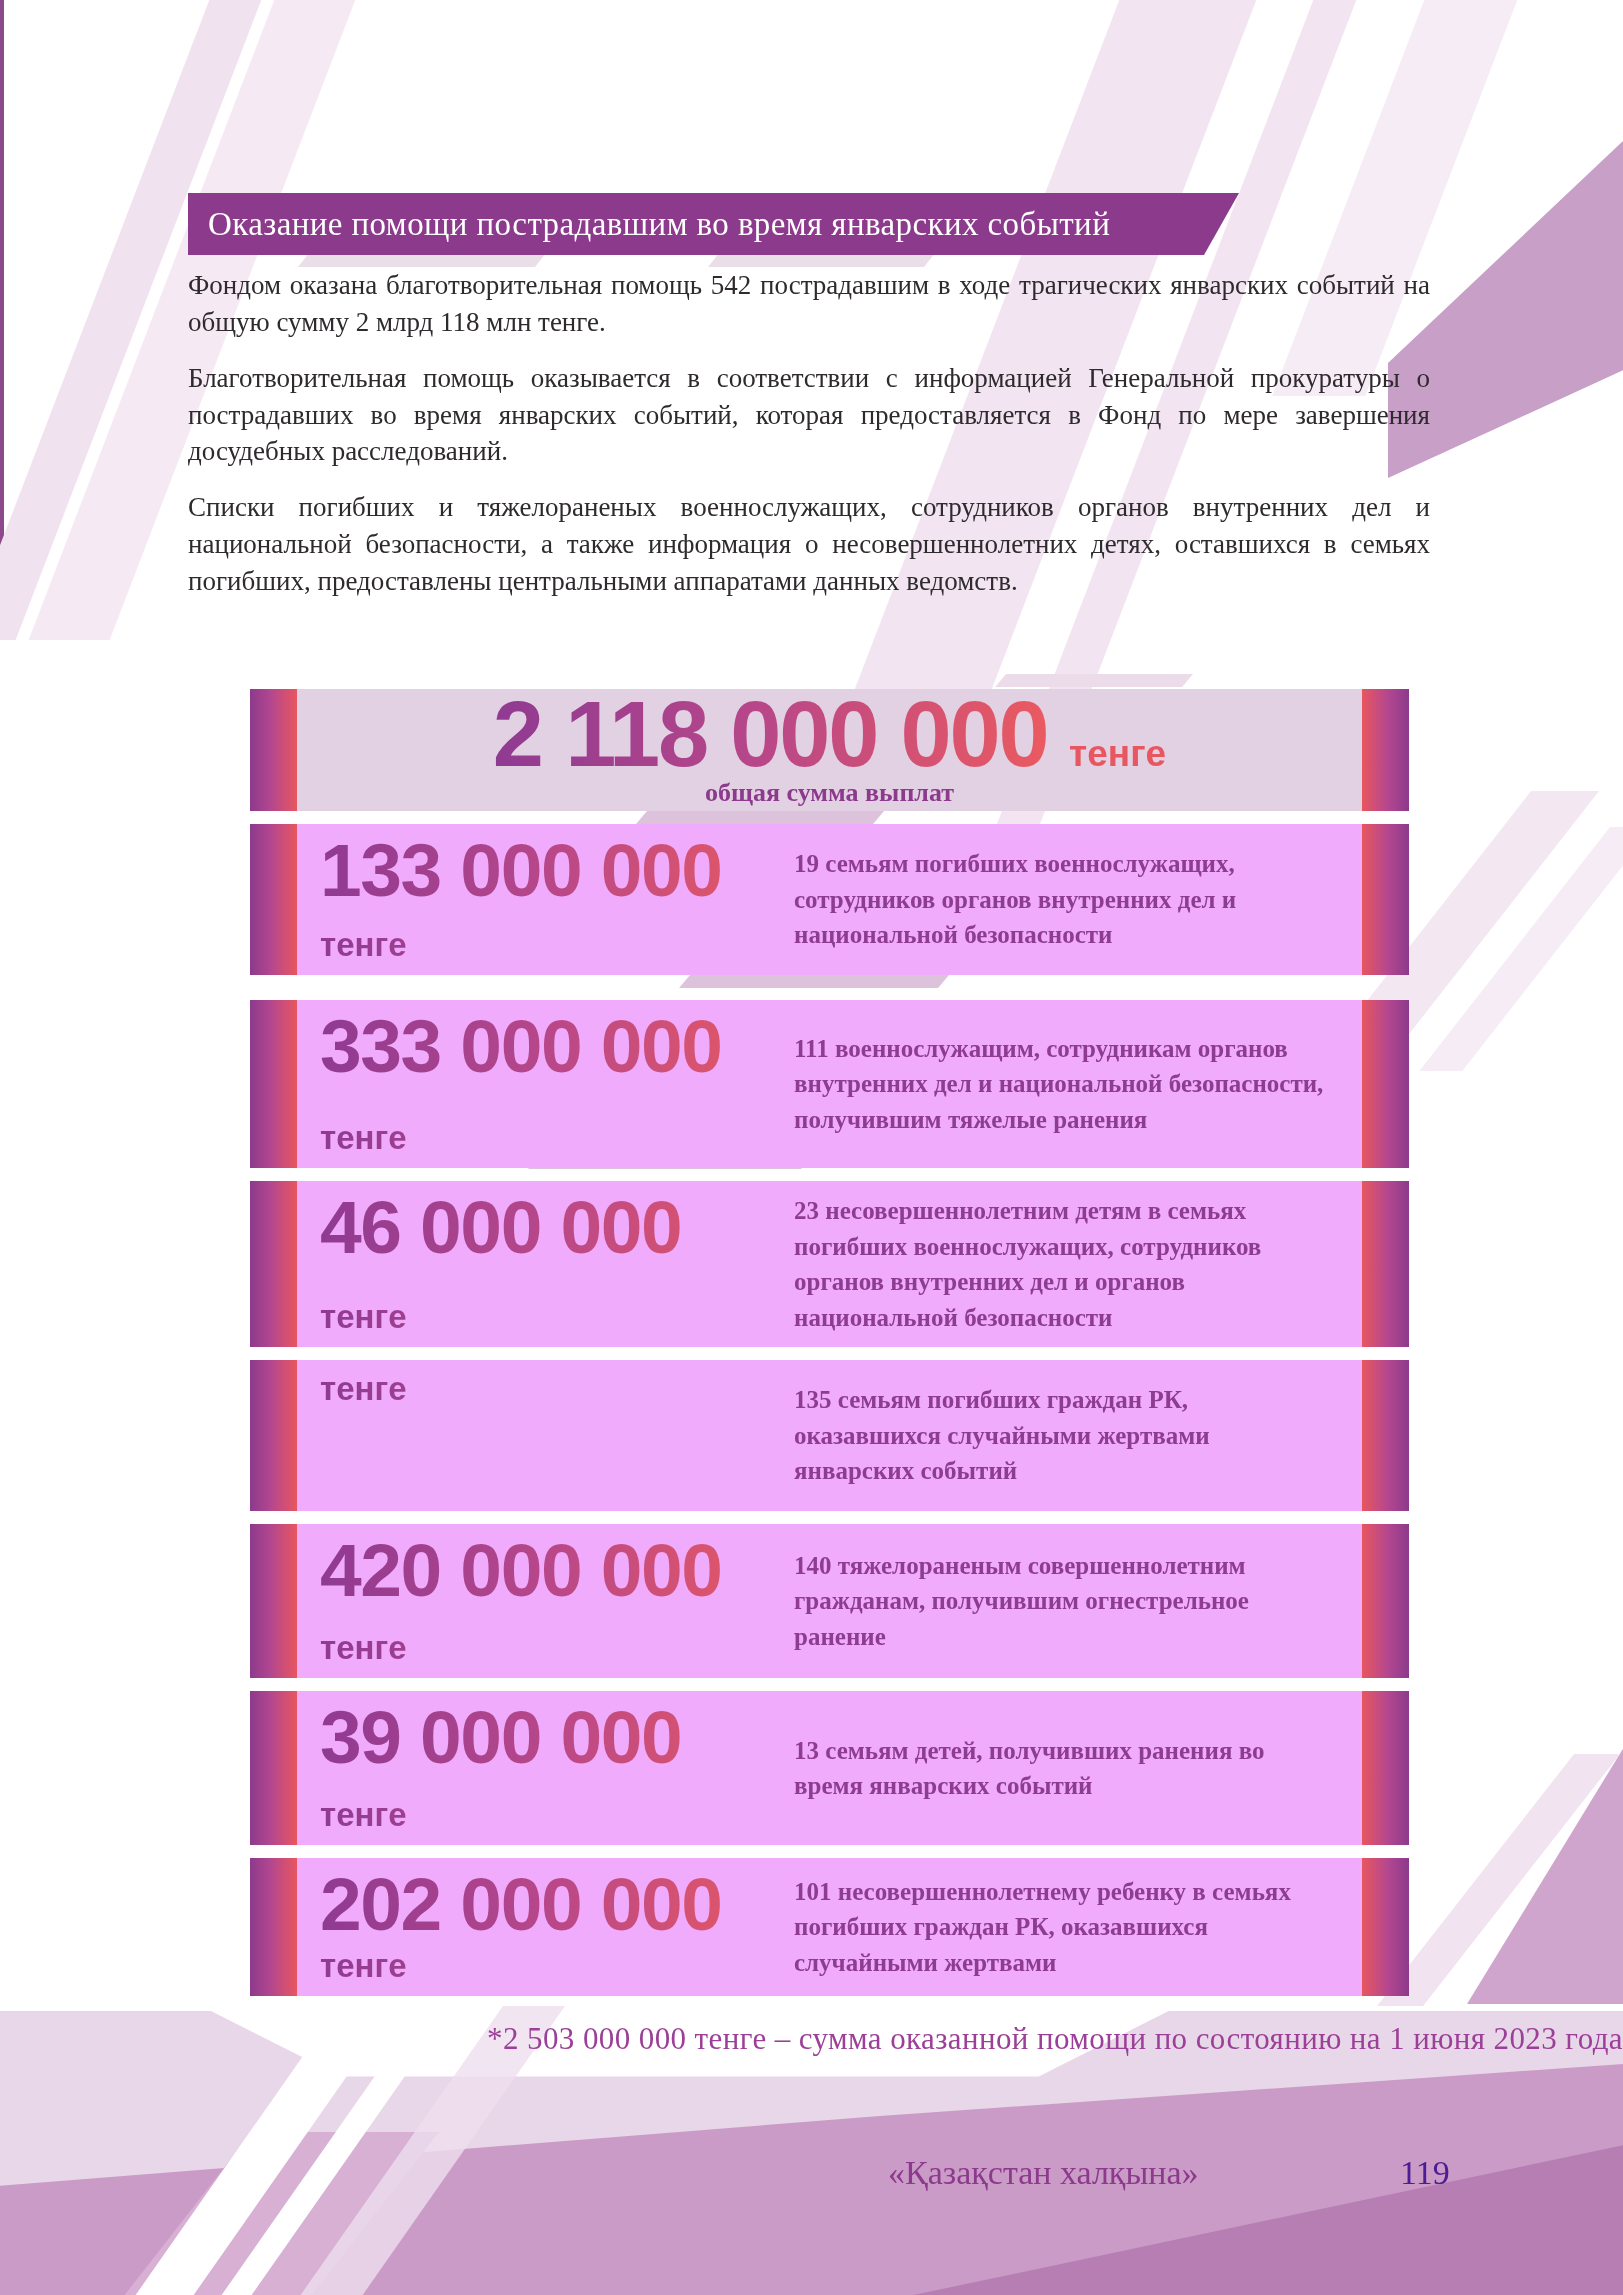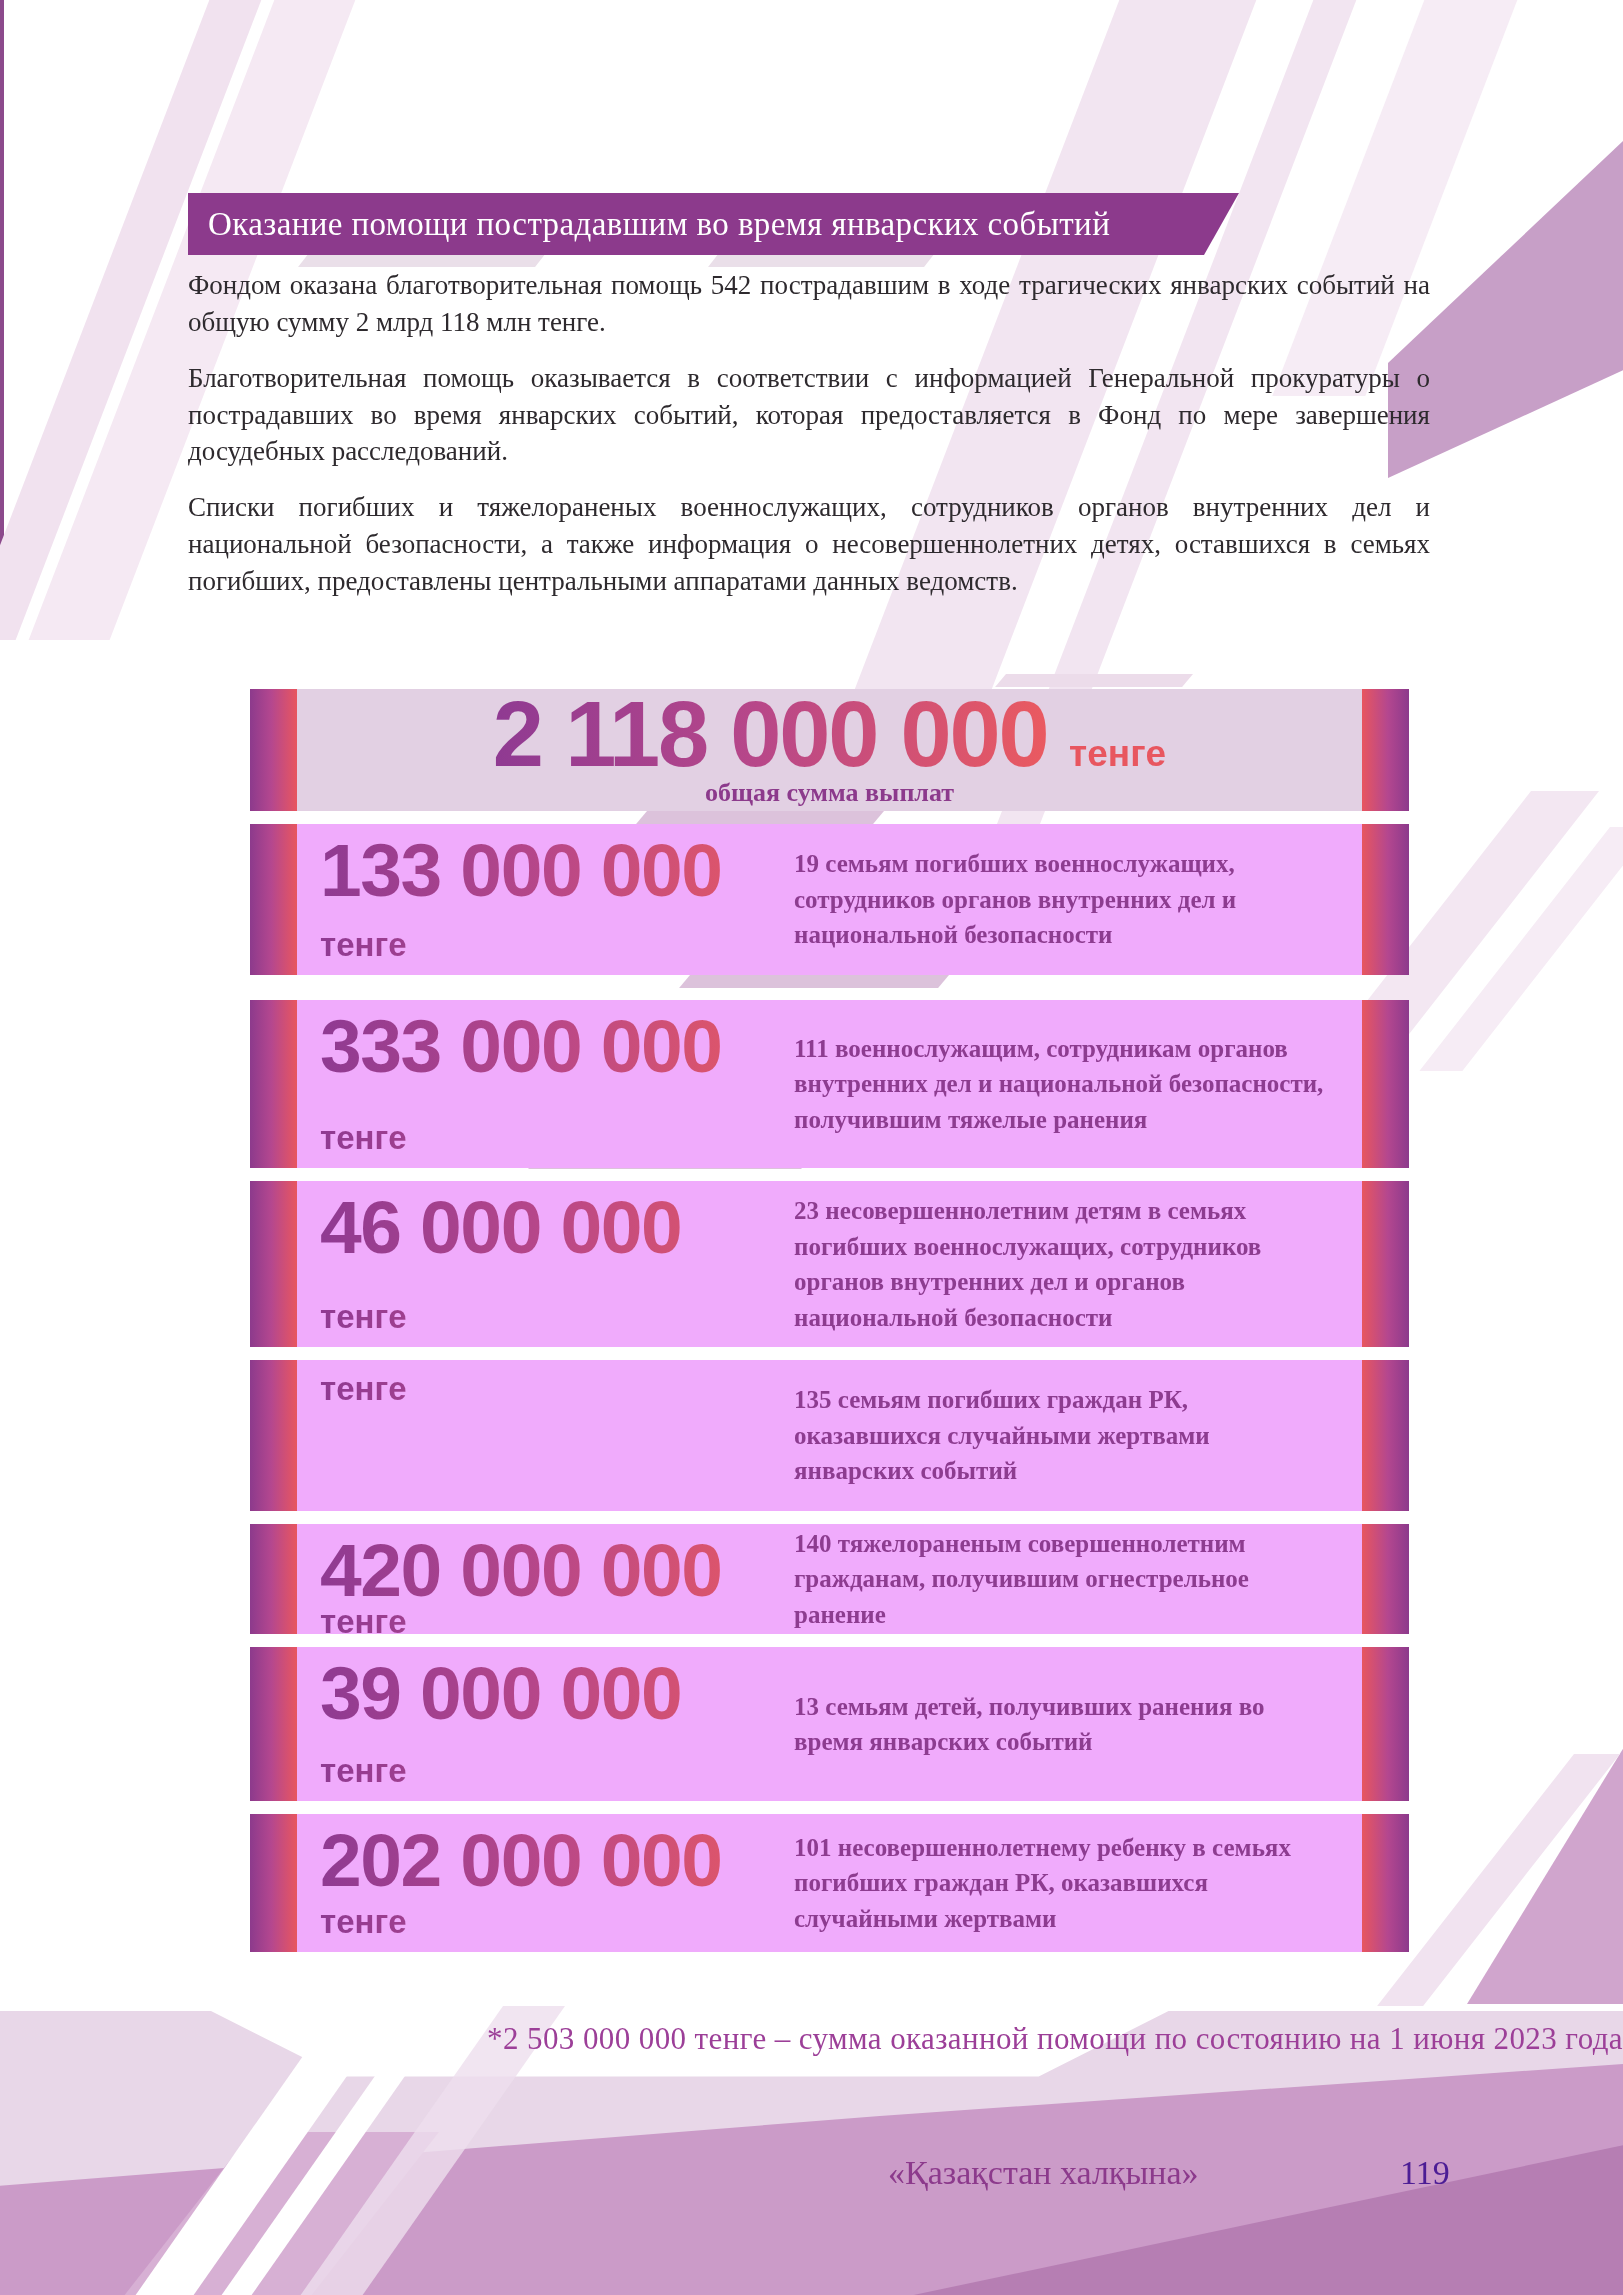--- a/index.html
+++ b/index.html
@@ -59,21 +59,21 @@
   .bodytext{position:absolute;left:188px;top:267px;width:1242px;color:#2e2a2e;}
   .bodytext p{margin:0 0 19.4px 0;font-size:27px;line-height:1.36;text-align:justify;}
   
   .blocks{position:absolute;left:250px;top:689px;width:1159px;display:flex;flex-direction:column;row-gap:13px;}
   .block{display:flex;}
   .block:nth-child(1){height:122px;}
   .block:nth-child(2){height:151px;}
   .block:nth-child(3){height:168px;margin-top:12px;}
   .block:nth-child(4){height:166px;}
   .block:nth-child(5){height:151px;}
-  .block:nth-child(6){height:110px;}
+  .block:nth-child(6){height:154px;}
   .block:nth-child(7){height:154px;}
   .block:nth-child(8){height:138px;}
   .bar{width:47px;flex:0 0 47px;}
   .bar-left{background:linear-gradient(90deg,#8c3a8c,#b4478f 45%,#e8565f);}
   .bar-right{background:linear-gradient(90deg,#e8565f,#b4478f 55%,#8c3a8c);}
   .summary-content{
     flex:1;background:#e2d0e3;display:flex;flex-direction:column;align-items:center;justify-content:center;
     font-family:"Liberation Sans", sans-serif;
   }
   .summary-line{display:flex;align-items:baseline;margin-top:1.4px;}

